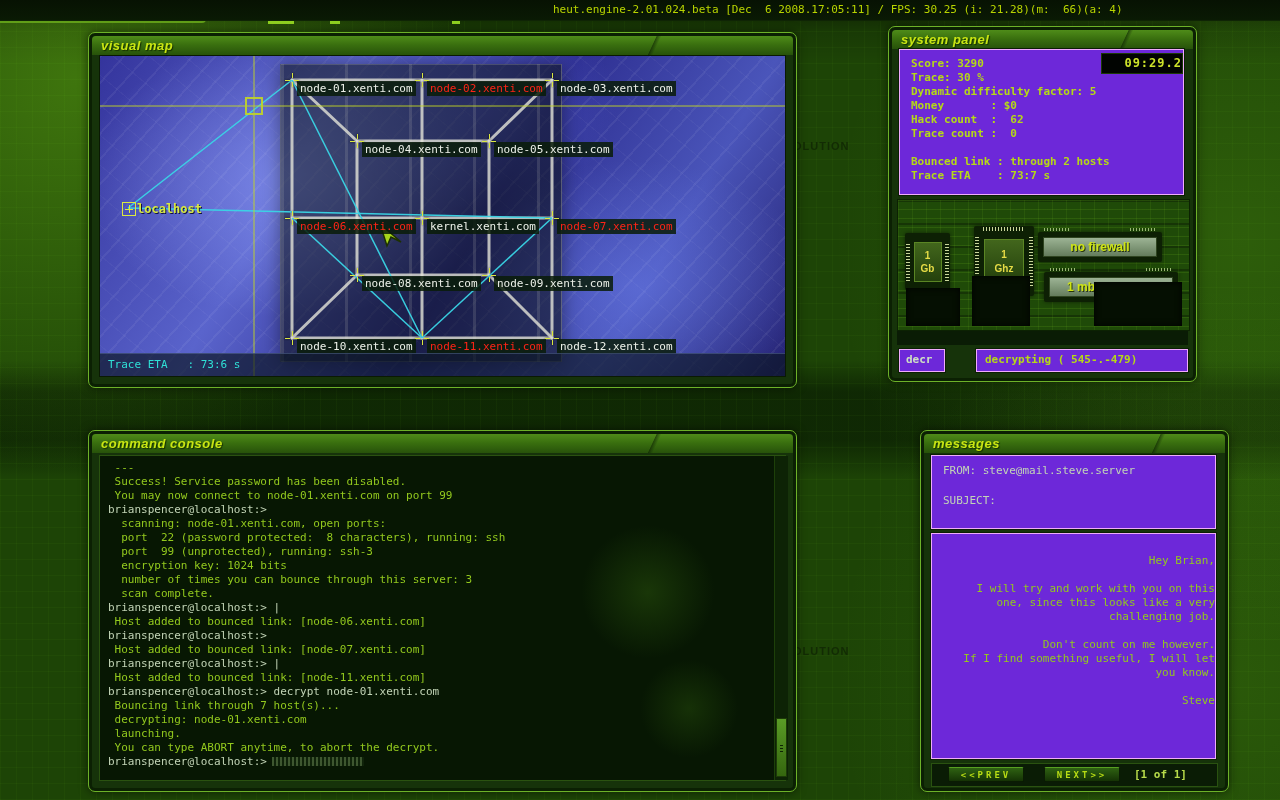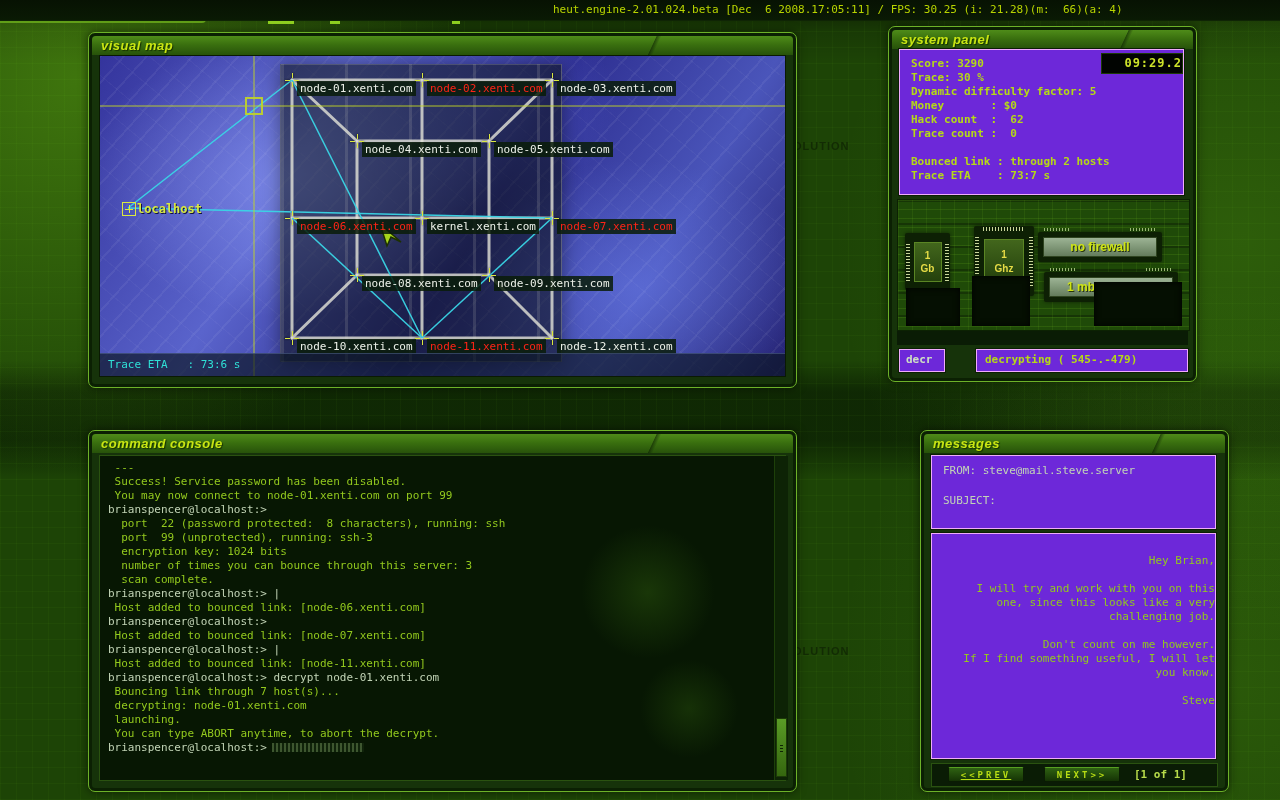--- a/index.html
+++ b/index.html
@@ -147,21 +147,21 @@
   #msg-panel{left:888px;top:430px;width:307px;height:360px;margin-left:32px;}
   .msg-head{left:10px;top:24px;width:285px;height:74px;padding:7px 0 0 11px;box-sizing:border-box;}
   .msg-head .line{font:11px "DejaVu Sans Mono",monospace;color:#c2d4b6;line-height:15px;}
   .msg-body{left:10px;top:102px;width:285px;height:226px;padding:20px 0 0 11px;box-sizing:border-box;}
   .msg-body .line{font:11px "DejaVu Sans Mono",monospace;color:#93c91e;line-height:14px;text-align:right;}
   .msg-footer{position:absolute;left:10px;top:332px;width:285px;height:22px;background:#0a1c05;border:1px solid #2a5210;}
   .btn{position:absolute;top:3px;height:15px;background:linear-gradient(180deg,#2f6212,#153305);
         border:1px solid #0a1c03;border-top-color:#57a021;border-radius:2px;
         font:bold 9px "DejaVu Sans Mono",monospace;color:#b8dc14;letter-spacing:3px;
         text-align:center;line-height:14px;cursor:pointer;padding:0;}
-  #btn-prev{left:16px;width:76px;text-decoration:underline;}
+  #btn-prev{left:16px;width:76px;}
   #btn-next{left:112px;width:76px;}
   .page-ind{position:absolute;left:202px;top:4px;font:bold 11px "DejaVu Sans Mono",monospace;color:#b8dc4a;white-space:pre;}
 </style>
 </head>
 <body>
 
 <div class="bg"></div>
 <div class="bg-grid"></div>
 <div class="bg-band"></div>
 <div class="bg-chip1"></div>
@@ -337,20 +337,21 @@
 <div class="panel" id="console-panel">
   <div class="panel-header">
     <span class="panel-title">command console</span>
   </div>
   <div class="console-body">
 
   <div class="line out"> ---</div>
       <div class="line out"> Success! Service password has been disabled.</div>
       <div class="line out"> You may now connect to node-01.xenti.com on port 99</div>
       <div class="line prompt">brianspencer@localhost:&gt;</div>
+      <div class="line out">  scanning: node-01.xenti.com, open ports:</div>
       <div class="line out">  port  22 (password protected:  8 characters), running: ssh</div>
       <div class="line out">  port  99 (unprotected), running: ssh-3</div>
       <div class="line out">  encryption key: 1024 bits</div>
       <div class="line out">  number of times you can bounce through this server: 3</div>
       <div class="line out">  scan complete.</div>
       <div class="line prompt">brianspencer@localhost:&gt; |</div>
       <div class="line out"> Host added to bounced link: [node-06.xenti.com]</div>
       <div class="line prompt">brianspencer@localhost:&gt;</div>
       <div class="line out"> Host added to bounced link: [node-07.xenti.com]</div>
       <div class="line prompt">brianspencer@localhost:&gt; |</div>

